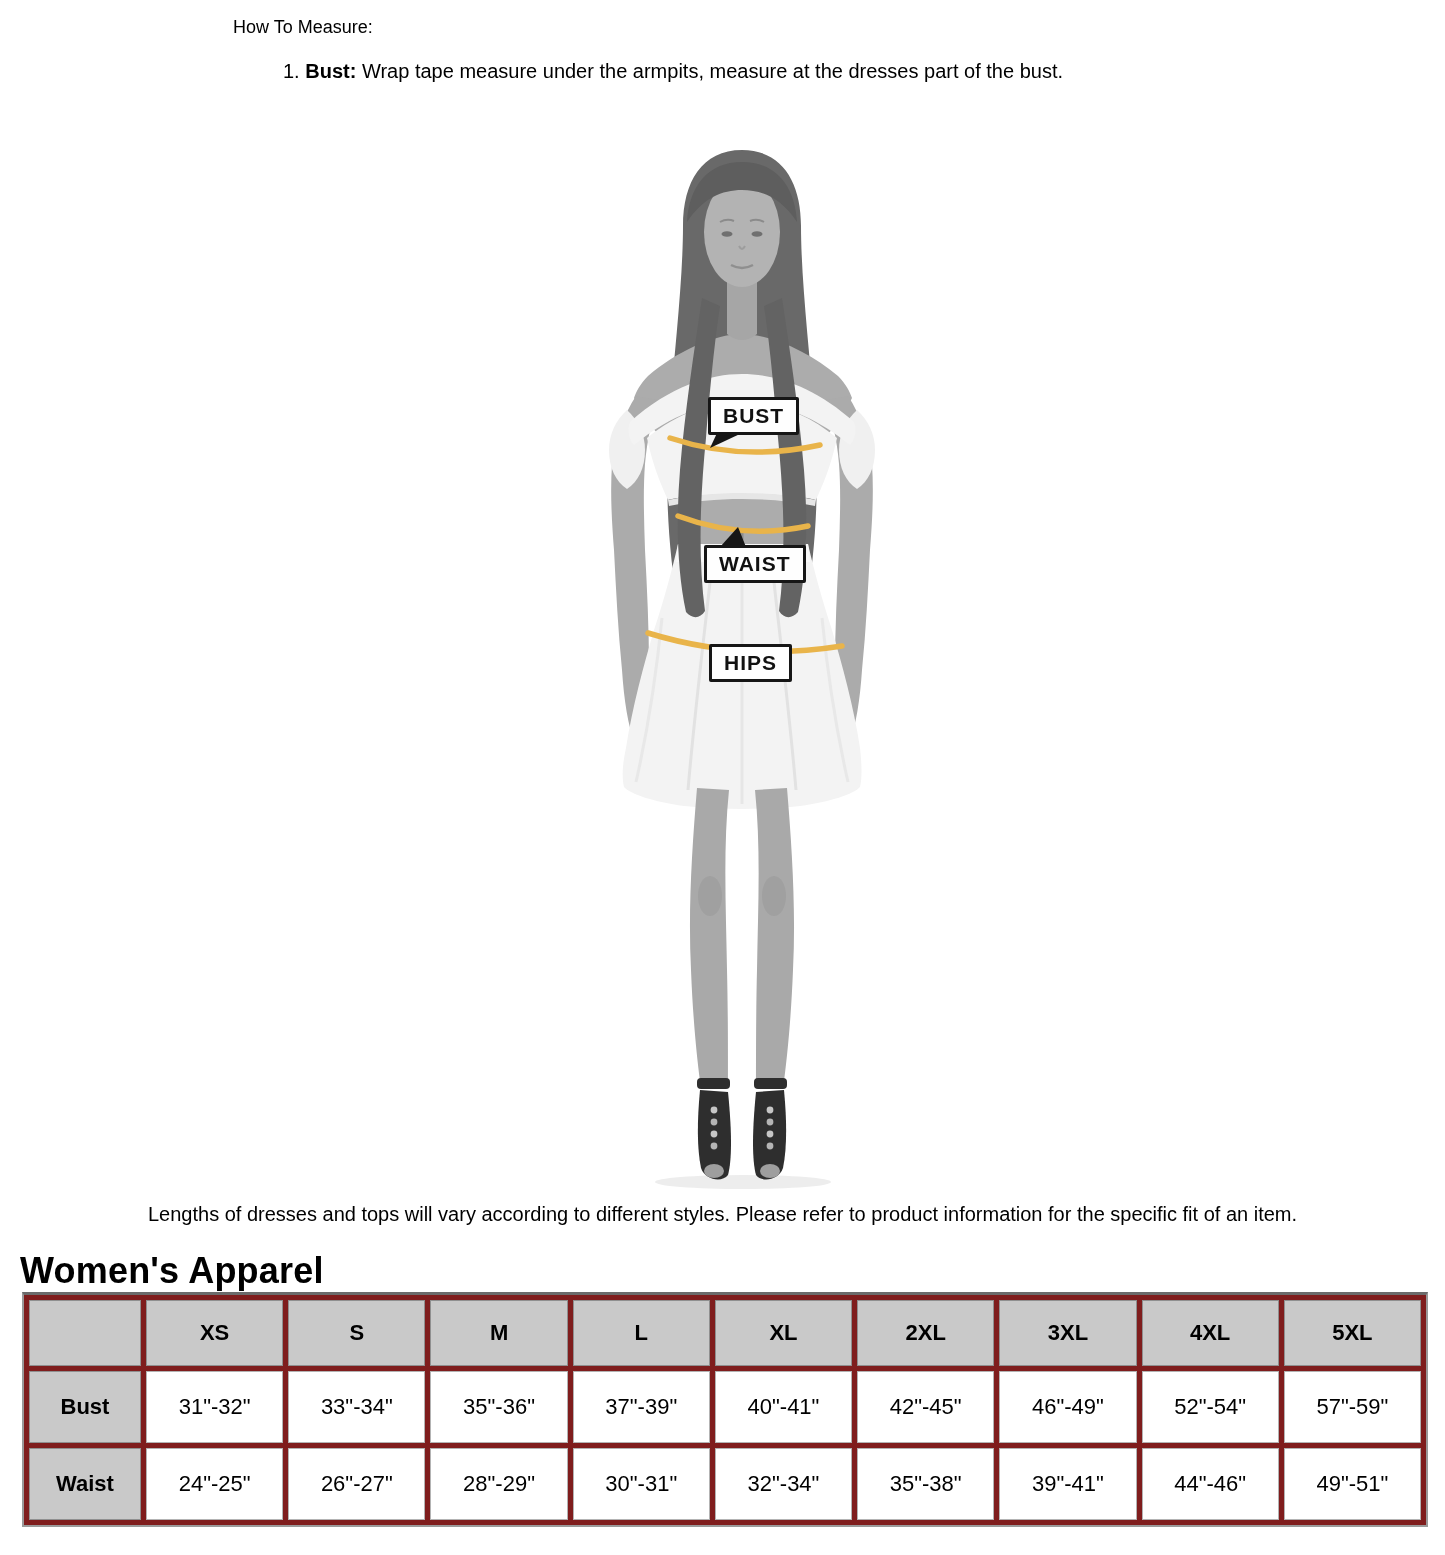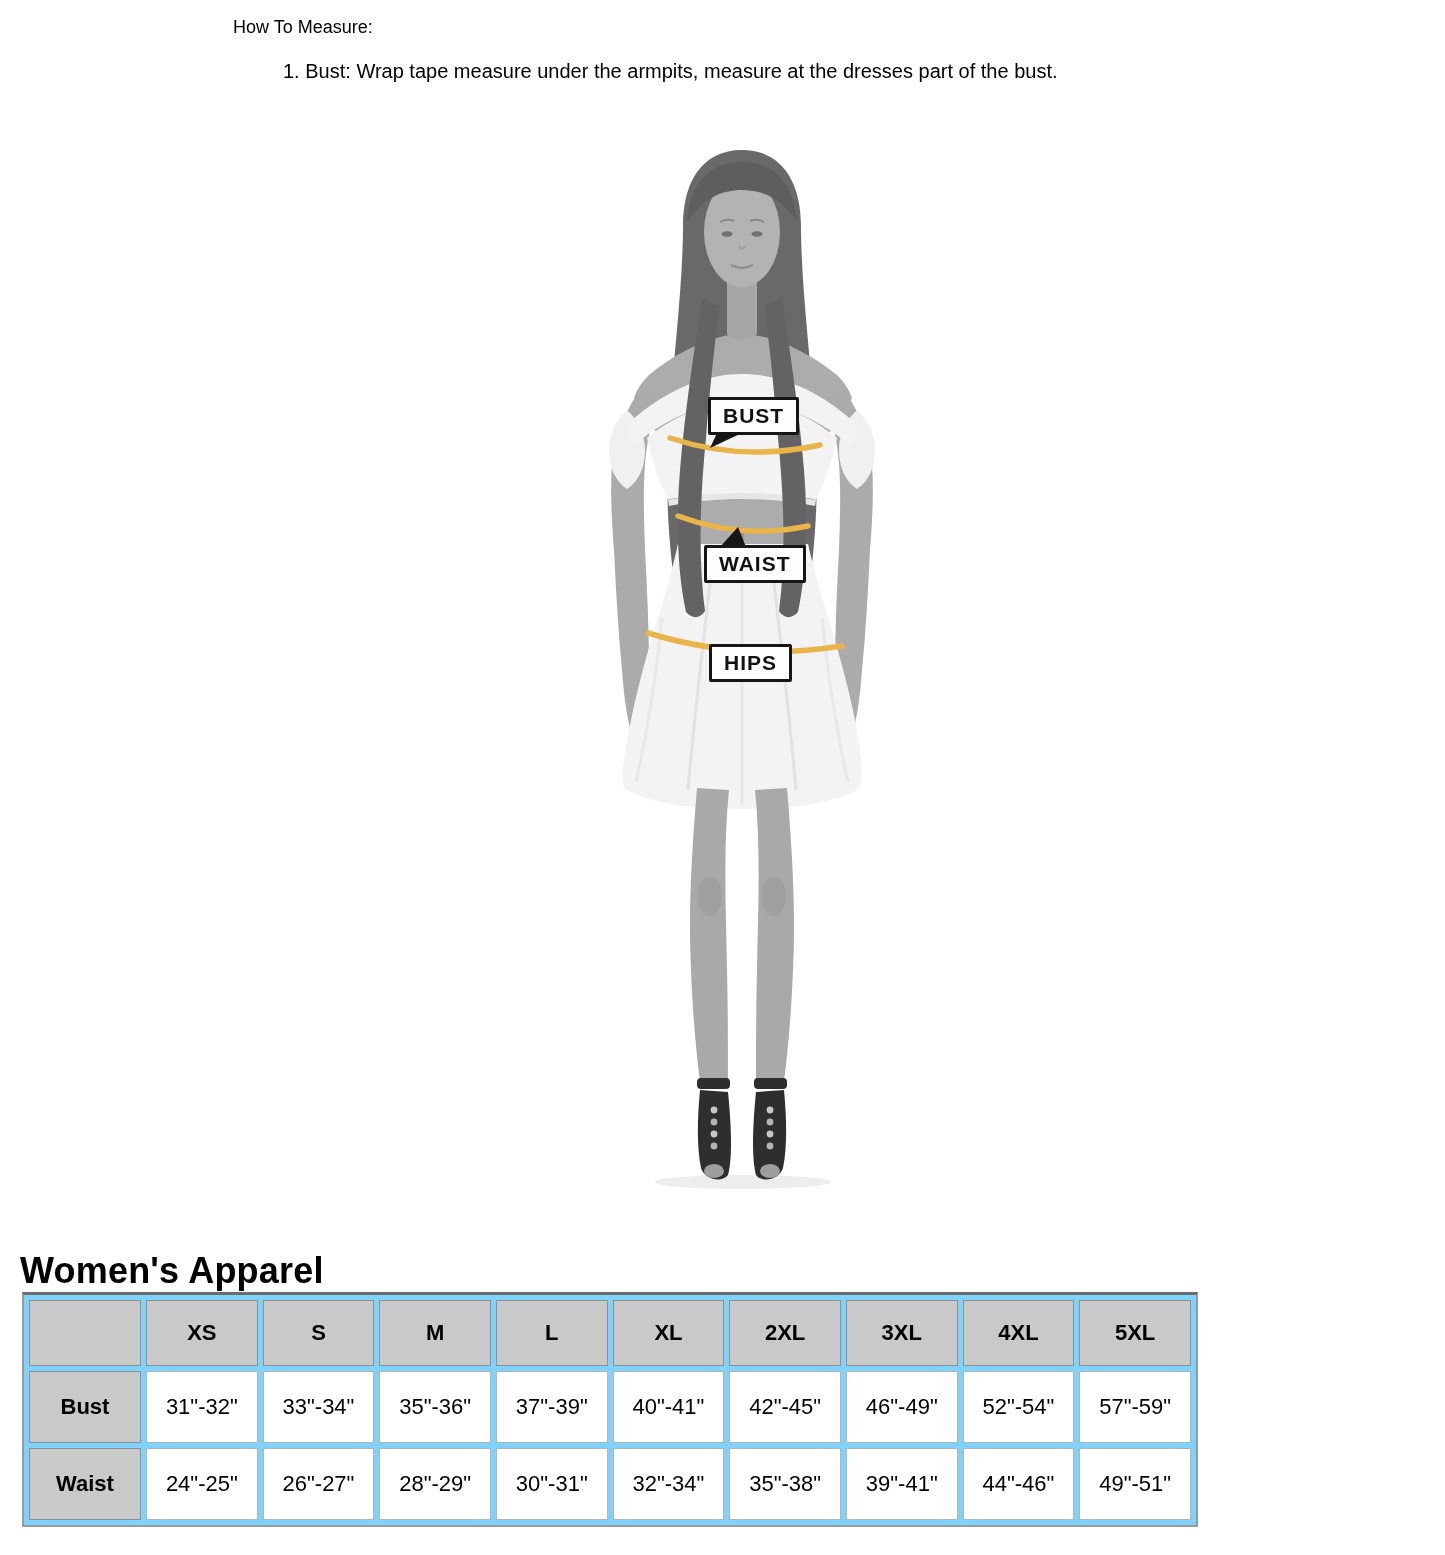--- a/index.html
+++ b/index.html
@@ -7,21 +7,21 @@
     position:relative; width:1445px; height:1555px; background:#ffffff;
     font-family:"Liberation Sans", sans-serif; color:#000; overflow:hidden;
   }
   
   .htm-title {
     position:absolute; left:233px; top:14px;
     font-size:18px; line-height:26px;
   }
   .steps { position:absolute; left:283px; top:58px; font-size:20px; line-height:26px; }
   .step { white-space:nowrap; }
-  .step b { font-weight:normal;margin-top:7px; }
+  .step b { font-weight:bold;margin-top:7px; }
   
   .figure-wrap { position:absolute; left:570px; top:148px; width:350px; height:1045px; }
   .figure-wrap svg { position:absolute; left:0; top:0; }
   .m-label {
     position:absolute; background:#fefefe; border:3px solid #161616;
     font-size:21px; font-weight:bold; letter-spacing:1px;
     padding:4px 12px 5px 12px; color:#111; border-radius:2px; line-height:1.1;
   }
   .m-label.bust  { left:138px; top:249px; }
   .m-label.waist { left:134px; top:397px; }
@@ -30,23 +30,23 @@
   .fit-note {
     position:absolute; left:0; top:1203px; width:100%;
     text-align:center; font-size:20px;
   }
   
   .chart-title {
     position:absolute; left:20px; top:1250px;
     font-size:36px; font-weight:bold; letter-spacing:0.2px;
   }
   .size-table {
-    position:absolute; left:22px; top:1292px; width:1176px;
+    position:absolute; left:22px; top:1292px; width:1406px;
     border-collapse:separate; border-spacing:5px; table-layout:fixed;
-    background:#7dd3fc; border:2px solid #9a9a9a; border-top:3px solid #6b6b6b;
+    background:#7f1d1d; border:2px solid #9a9a9a; border-top:3px solid #6b6b6b;
   }
   .size-table th, .size-table td {
     text-align:center; vertical-align:middle; overflow:hidden;
   }
   .size-table .size-h, .size-table .row-h, .size-table .corner {
     background:#c9c9c9; border:1px solid #8f8f8f;
     font-size:22px; font-weight:bold;
   }
   .size-table .size-h { height:62px; }
   .size-table .row-h  { height:68px; }
@@ -183,20 +183,21 @@
 
       <polygon points="148,283 172,285 140,300" fill="#161616"></polygon>
       <polygon points="150,399 176,399 168,379" fill="#161616"></polygon>
       <polygon points="150,524 176,524 168,504" fill="#161616"></polygon>
     </svg>
     <div class="m-label bust">BUST</div>
     <div class="m-label waist">WAIST</div>
     <div class="m-label hips">HIPS</div>
   </div>
 
+  <div class="fit-note">Lengths of dresses and tops will vary according to different styles. Please refer to product information for the specific fit of an item.</div>
 
   <div class="chart-title">Women's Apparel</div>
 
   <table class="size-table">
     <colgroup>
       <col style="width:112px">
       <col>
         <col>
         <col>
         <col>

